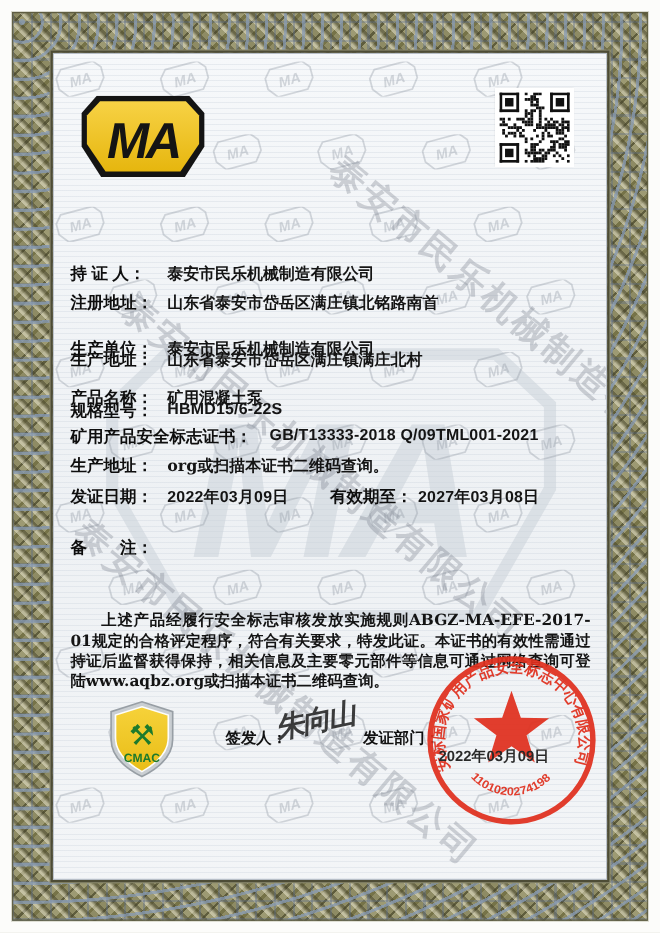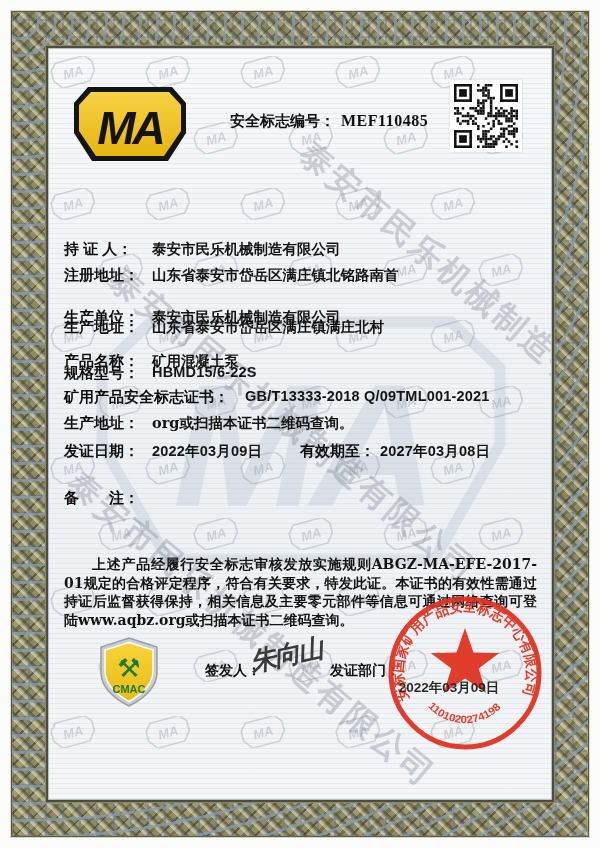--- a/index.html
+++ b/index.html
@@ -428,23 +428,20 @@
             <stop offset="0" stop-color="#f7d245"></stop>
               <stop offset="1" stop-color="#e6b60e"></stop>
           </linearGradient>
         </defs>
         <polygon points="14,0 98,0 112,16 112,46 94,74 18,74 0,46 0,16" fill="#141414"></polygon>
         <polygon points="17,5 95,5 107,18 107,44 90,69 22,69 5,44 5,18" fill="url(#maY)"></polygon>
         <text x="56" y="57" text-anchor="middle" font-family="Liberation Sans, sans-serif" font-size="46" font-weight="900" font-style="italic" letter-spacing="-3" fill="#141414">MA</text>
       </svg>
     </div>
 
-    <div class="serial-line">
-      <span>安全标志编号：</span><span class="serial-value">MEF110485</span>
-    </div>
 
     <div class="qr-box">
       <svg id="qr-svg" width="64" height="64" viewBox="0 0 64 64">
           <rect x="0" y="0" width="17.92" height="2.56" fill="#111"></rect>
           <rect x="0" y="15.36" width="17.92" height="2.56" fill="#111"></rect>
           <rect x="0" y="0" width="2.56" height="17.92" fill="#111"></rect>
           <rect x="15.36" y="0" width="2.56" height="17.92" fill="#111"></rect>
           <rect x="5.12" y="5.12" width="7.68" height="7.68" fill="#111"></rect>
           <rect x="46.08" y="0" width="17.92" height="2.56" fill="#111"></rect>
           <rect x="46.08" y="15.36" width="17.92" height="2.56" fill="#111"></rect>

